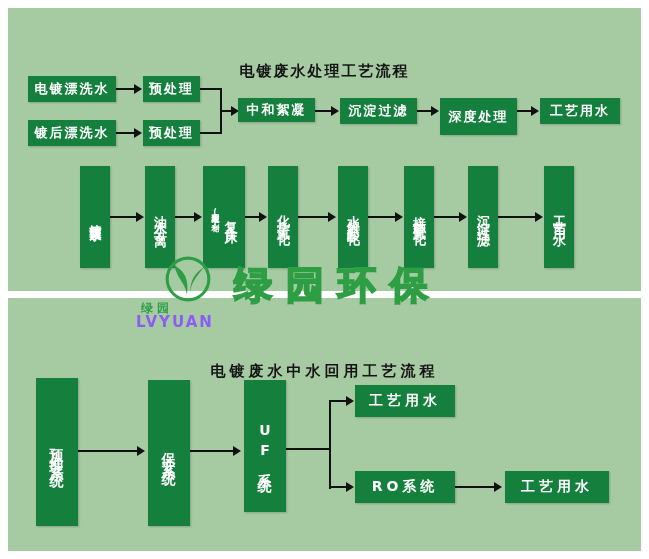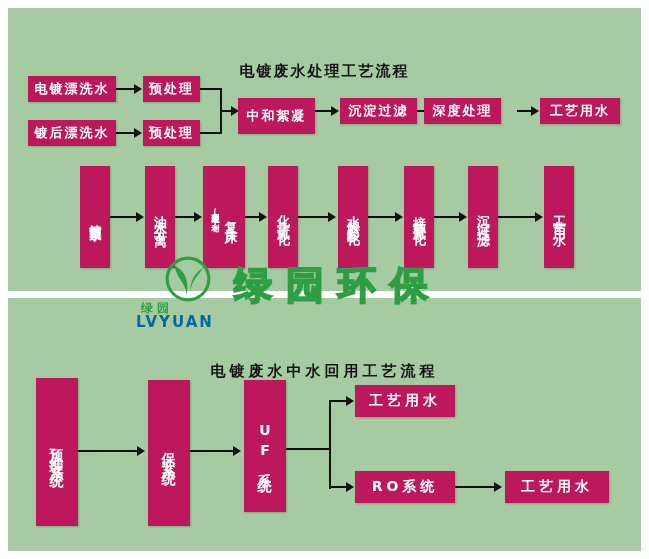--- a/index.html
+++ b/index.html
@@ -11,21 +11,21 @@
   .panel{position:absolute;background:#a6cba3;}
   #panel1{left:8px;top:8px;width:633px;height:283px;}
   #panel2{left:8px;top:298px;width:633px;height:253px;}
   .ptitle{
     position:absolute;left:0;width:649px;text-align:center;
     font-weight:bold;color:#141414;font-size:15px;letter-spacing:2px;z-index:5;margin-top:40px;
   }
   #title1{top:22px;}
   #title2{top:322px;letter-spacing:4px;}
   .gbox{
-    position:absolute;background:#be185d;color:#ffffff;font-weight:bold;
+    position:absolute;background:#15803d;color:#ffffff;font-weight:bold;
     display:flex;align-items:center;justify-content:center;
     font-size:13px;letter-spacing:2px;z-index:4;text-align:center;
     box-shadow:1px 1px 2px rgba(0,0,0,.2);
   }
   .vbox{writing-mode:vertical-rl;text-orientation:upright;letter-spacing:6px;}
   .vtight{letter-spacing:1px;font-size:12px;}
   .arr{position:absolute;height:2px;background:#111;z-index:3;}
   .arr::after{
     content:'';position:absolute;right:-7px;top:-4px;
     border-left:8px solid #111;border-top:5px solid transparent;border-bottom:5px solid transparent;
@@ -35,21 +35,21 @@
   .combined{flex-direction:row;gap:2px;}
   .combined .note{writing-mode:vertical-rl;text-orientation:upright;font-size:8px;letter-spacing:0;font-weight:bold;}
   .combined .main{writing-mode:vertical-rl;text-orientation:upright;font-size:13px;letter-spacing:4px;}
   #wm-logo{position:absolute;left:163px;top:254px;width:50px;height:50px;z-index:6;}
   #wm-brand{
     position:absolute;left:222px;top:260px;z-index:6;
     font-size:38px;font-weight:bold;letter-spacing:14px;
     color:#f2faf2;-webkit-text-stroke:2px #2e9e44;white-space:nowrap;margin-left:12px;
   }
   #wm-cn{position:absolute;left:141px;top:300px;z-index:2;font-size:12px;font-weight:bold;color:#2e9e44;letter-spacing:4px;}
-  #wm-en{position:absolute;left:136px;top:313px;z-index:2;font-size:15px;font-weight:bold;color:#0369a1;letter-spacing:2px;}
+  #wm-en{position:absolute;left:136px;top:313px;z-index:2;font-size:15px;font-weight:bold;color:#8b5cf6;letter-spacing:2px;}
   .hlabel{font-size:14px;letter-spacing:4px;}
 </style>
 </head>
 <body>
 
 <div class="panel" id="panel1"></div>
 <div class="panel" id="panel2"></div>
 
 <div class="ptitle" id="title1">电镀废水处理工艺流程</div>
 <div class="ptitle" id="title2">电镀废水中水回用工艺流程</div>
@@ -60,25 +60,25 @@
 
 <div class="gbox" style="left:28px;top:120px;width:88px;height:26px;font-family:Liberation Serif, serif;">镀后漂洗水</div>
 <div class="arr" style="left:116px;top:132px;width:19px;"></div>
 <div class="gbox" style="left:143px;top:120px;width:57px;height:26px;">预处理</div>
 
 <div class="lineh" style="left:200px;top:88px;width:22px;"></div>
 <div class="lineh" style="left:200px;top:132px;width:22px;"></div>
 <div class="linev" style="left:220px;top:88px;height:46px;"></div>
 <div class="arr" style="left:220px;top:110px;width:12px;"></div>
 
-<div class="gbox" style="left:238px;top:98px;width:77px;height:36px;">中和絮凝</div>
+<div class="gbox" style="left:238px;top:98px;width:77px;height:24px;">中和絮凝</div>
 <div class="arr" style="left:315px;top:110px;width:17px;"></div>
 <div class="gbox" style="left:340px;top:98px;width:77px;height:26px;">沉淀过滤</div>
 <div class="arr" style="left:417px;top:110px;width:15px;"></div>
-<div class="gbox" style="left:424px;top:98px;width:77px;height:26px;">深度处理</div>
+<div class="gbox" style="left:440px;top:98px;width:77px;height:37px;">深度处理</div>
 <div class="arr" style="left:517px;top:110px;width:15px;"></div>
 <div class="gbox" style="left:540px;top:98px;width:80px;height:26px;">工艺用水</div>
 
 <div class="gbox vbox vtight" style="left:80px;top:166px;width:30px;height:102px;">镀前处理废水</div>
 <div class="arr" style="left:110px;top:216px;width:27px;"></div>
 
 <div class="gbox vbox" style="left:145px;top:166px;width:30px;height:102px;">油水分离</div>
 <div class="arr" style="left:175px;top:216px;width:20px;"></div>
 
 <div class="gbox combined" style="left:203px;top:166px;width:42px;height:102px;">

